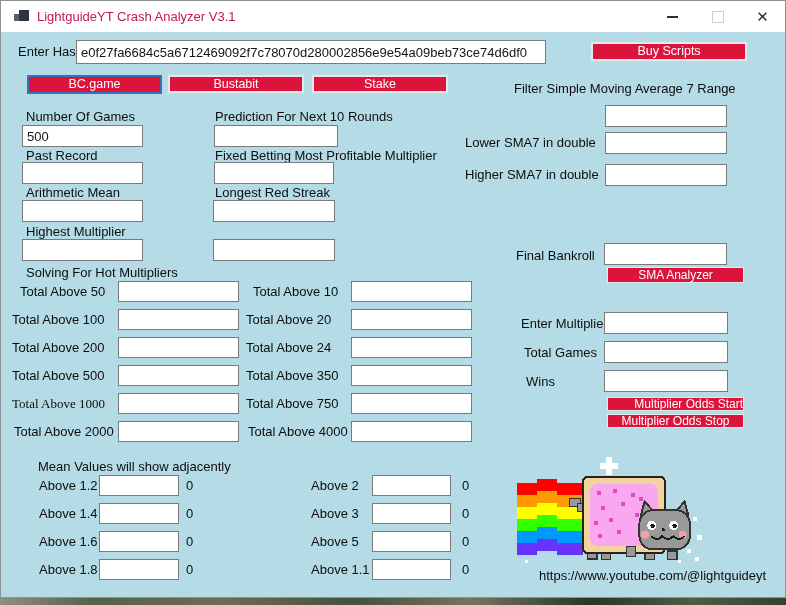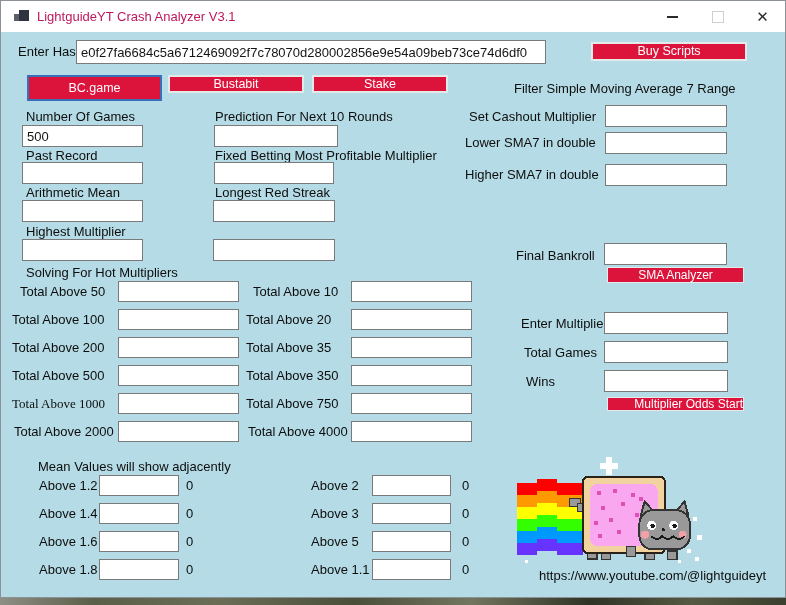--- a/index.html
+++ b/index.html
@@ -66,21 +66,21 @@
       <div class="winbtn">
           <span class="close-glyph">✕</span>
         </div>
     </div>
   </div>
 
   <span class="lbl" style="left:17px;top:43px;">Enter Hash</span>
   <input class="tb" style="left: 75px; top: 39px; width: 470px; height: 24px;" value="e0f27fa6684c5a6712469092f7c78070d280002856e9e54a09beb73ce74d6df0">
   <button class="redbtn" style="left:590px;top:41px;width:156px;height:19px;">Buy Scripts</button>
 
-  <button class="redbtn focused" style="left:26px;top:74px;width:135px;height:26px;">BC.game</button>
+  <button class="redbtn focused" style="left:26px;top:74px;width:135px;height:19px;">BC.game</button>
   <button class="redbtn" style="left:167px;top:74px;width:136px;height:18px;">Bustabit</button>
   <button class="redbtn" style="left:311px;top:74px;width:136px;height:18px;">Stake</button>
 
   <span class="lbl" style="left:513px;top:80px;">Filter Simple Moving Average 7 Range</span>
 
   <span class="lbl" style="left:25px;top:108px;">Number Of Games</span>
   <input class="tb" style="left: 21px; top: 124px; width: 121px; height: 22px;" value="500">
   <span class="lbl" style="left:25px;top:147px;">Past Record</span>
   <input class="tb" style="left: 21px; top: 161px; width: 121px; height: 22px;">
   <span class="lbl" style="left:25px;top:184px;">Arithmetic Mean</span>
@@ -89,21 +89,20 @@
   <input class="tb" style="left: 21px; top: 238px; width: 121px; height: 22px;">
 
   <span class="lbl" style="left:214px;top:108px;">Prediction For Next 10 Rounds</span>
   <input class="tb" style="left: 213px; top: 124px; width: 124px; height: 22px;">
   <span class="lbl" style="left:214px;top:147px;">Fixed Betting Most Profitable Multiplier</span>
   <input class="tb" style="left: 213px; top: 161px; width: 120px; height: 22px;">
   <span class="lbl" style="left:214px;top:184px;">Longest Red Streak</span>
   <input class="tb" style="left: 212px; top: 199px; width: 122px; height: 22px;">
   <input class="tb" style="left: 212px; top: 238px; width: 122px; height: 22px;">
 
-  <span class="lbl" style="left:468px;top:108px;">Set Cashout Multiplier</span>
   <input class="tb" style="left: 604px; top: 104px; width: 122px; height: 22px;">
   <span class="lbl" style="left:464px;top:134px;">Lower SMA7 in double</span>
   <input class="tb" style="left: 604px; top: 131px; width: 122px; height: 22px;">
   <span class="lbl" style="left:464px;top:166px;">Higher SMA7 in double</span>
   <input class="tb" style="left: 604px; top: 163px; width: 122px; height: 22px;">
 
   <span class="lbl" style="left:515px;top:247px;">Final Bankroll</span>
   <input class="tb" style="left: 603px; top: 242px; width: 123px; height: 22px;">
   <button class="redbtn slim" style="left:606px;top:266px;width:137px;height:16px;">SMA Analyzer</button>
 
@@ -119,36 +118,37 @@
   <input class="tb" style="left: 117px; top: 364px; width: 121px; height: 21px;">
   <span class="lbl" style="left:11px;top:395px;font-family:Liberation Serif, serif;">Total Above 1000</span>
   <input class="tb" style="left: 117px; top: 392px; width: 121px; height: 21px;">
   <span class="lbl" style="left:13px;top:423px;">Total Above 2000</span>
   <input class="tb" style="left: 117px; top: 420px; width: 121px; height: 21px;">
 
   <span class="lbl" style="left:252px;top:283px;">Total Above 10</span>
   <input class="tb" style="left: 350px; top: 280px; width: 121px; height: 21px;">
   <span class="lbl" style="left:245px;top:311px;">Total Above 20</span>
   <input class="tb" style="left: 350px; top: 308px; width: 121px; height: 21px;">
-  <span class="lbl" style="left:245px;top:339px;">Total Above 35</span>
+  <span class="lbl" style="left:245px;top:339px;">Total Above 24</span>
   <input class="tb" style="left: 350px; top: 336px; width: 121px; height: 21px;">
   <span class="lbl" style="left:245px;top:367px;">Total Above 350</span>
   <input class="tb" style="left: 350px; top: 364px; width: 121px; height: 21px;">
   <span class="lbl" style="left:245px;top:395px;">Total Above 750</span>
   <input class="tb" style="left: 350px; top: 392px; width: 121px; height: 21px;">
   <span class="lbl" style="left:247px;top:423px;">Total Above 4000</span>
   <input class="tb" style="left: 350px; top: 420px; width: 121px; height: 21px;">
 
   <span class="lbl" style="left:520px;top:315px;">Enter Multiplier</span>
   <input class="tb" style="left: 603px; top: 311px; width: 124px; height: 22px;">
   <span class="lbl" style="left:523px;top:344px;">Total Games</span>
   <input class="tb" style="left: 603px; top: 340px; width: 124px; height: 22px;">
   <span class="lbl" style="left:525px;top:373px;">Wins</span>
   <input class="tb" style="left: 603px; top: 369px; width: 124px; height: 22px;">
   <button class="redbtn slim" style="left:606px;top:396px;width:137px;height:14px;text-align:right;">Multiplier Odds Start</button>
+  <button class="redbtn slim" style="left:606px;top:413px;width:137px;height:14px;">Multiplier Odds Stop</button>
 
   <span class="lbl" style="left:37px;top:458px;">Mean Values will show adjacently</span>
 
   <span class="lbl" style="left:38px;top:477px;">Above 1.2</span>
   <input class="tb" style="left: 98px; top: 474px; width: 80px; height: 21px;">
   <span class="lbl" style="left:185px;top:477px;">0</span>
   <span class="lbl" style="left:38px;top:505px;">Above 1.4</span>
   <input class="tb" style="left: 98px; top: 502px; width: 80px; height: 21px;">
   <span class="lbl" style="left:185px;top:505px;">0</span>
   <span class="lbl" style="left:38px;top:533px;">Above 1.6</span>

